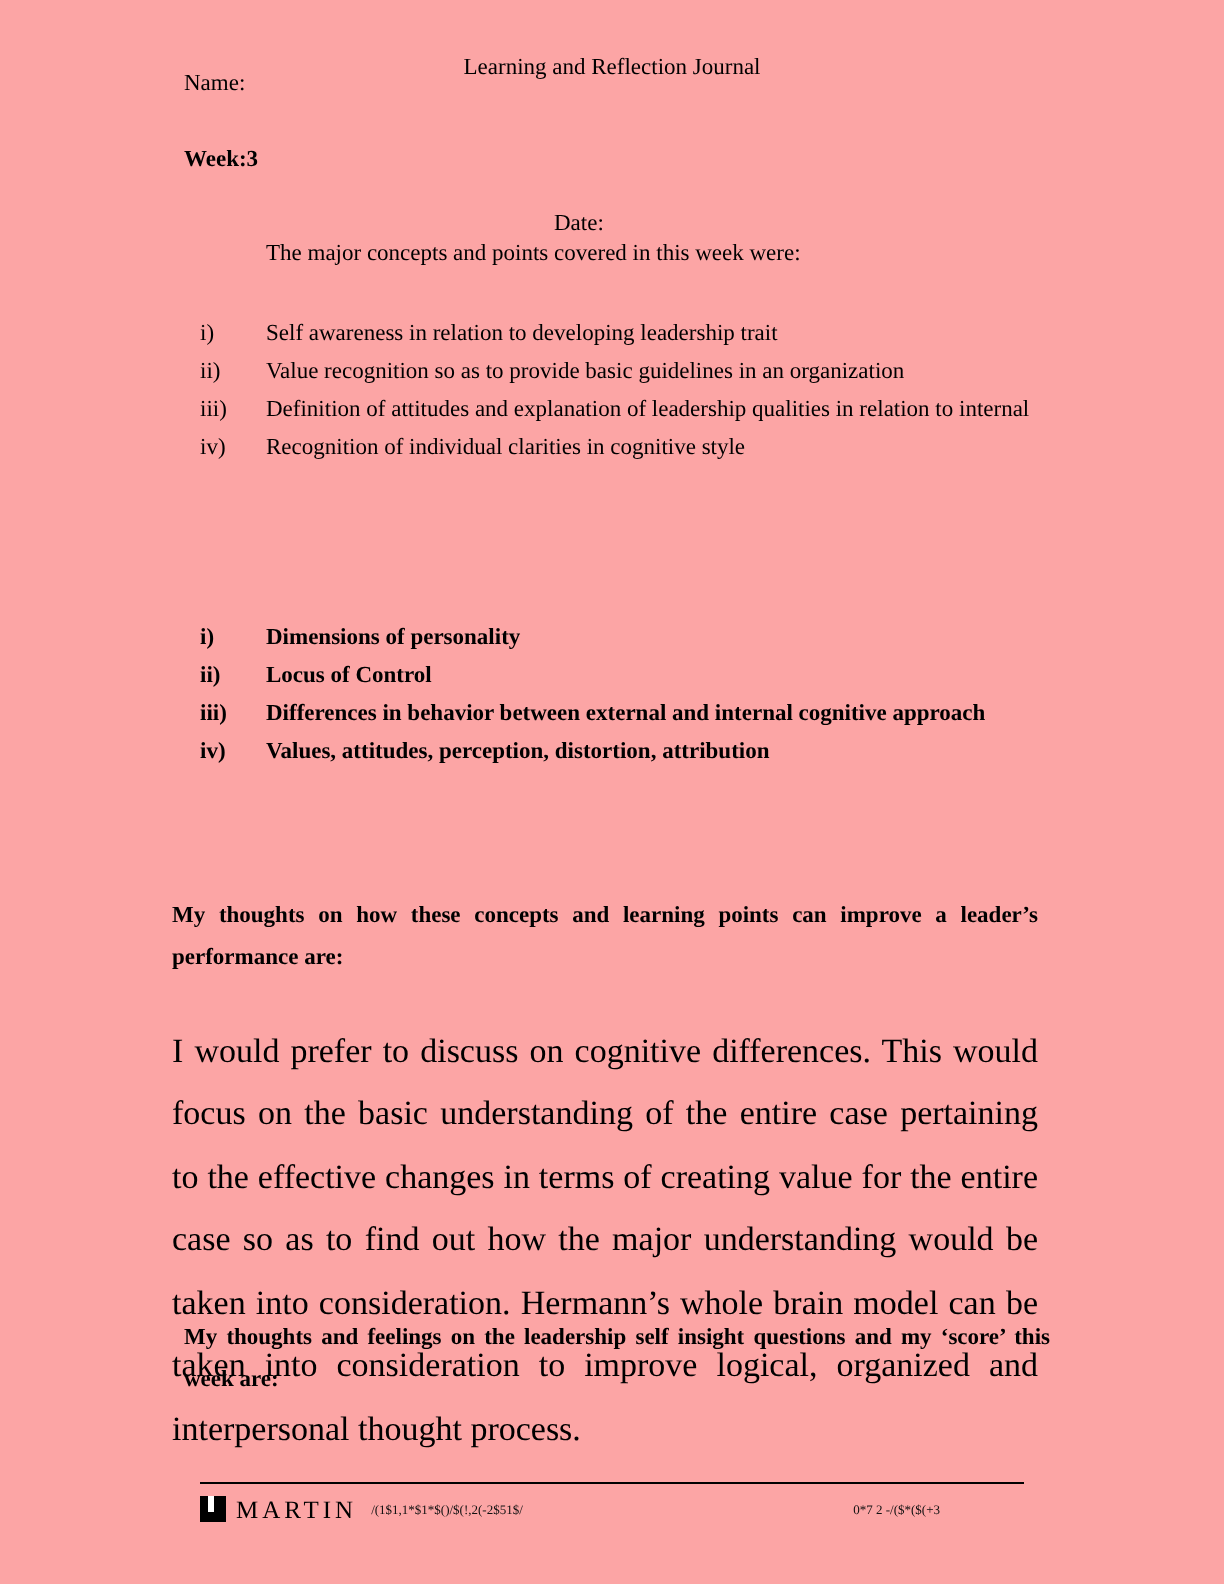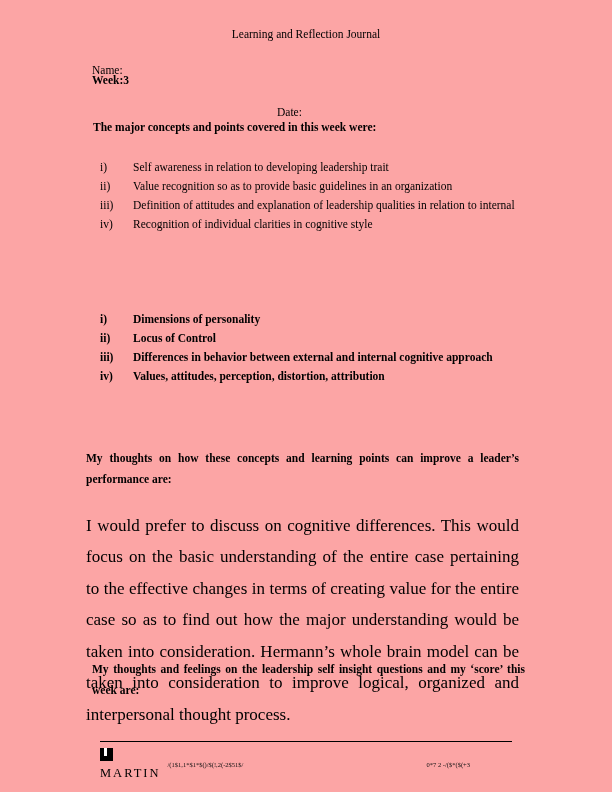--- a/index.html
+++ b/index.html
@@ -22,29 +22,30 @@
     left: 0;
     width: 612px;
     text-align: center;
     font-size: 11.5px;
     font-family: "Liberation Serif", serif;
   }
   .field-row {
     position: absolute;
     font-size: 11.5px;
   }
-  .name-row { top: 64px; left: 92px; }
+  .name-row { top: 36px; left: 92px; }
   .week-row { top: 74px; left: 92px; font-weight: bold; }
   .date-row { top: 74px; left: 277px; margin-top: 32px; }
 
   .section-head {
     position: absolute;
-    font-weight: bold;
+    font-weight: normal;
     font-size: 11.5px;
     line-height: 1.75;
+    margin-left: 40px;
   }
   .sec1 { top: 117px; left: 93px; }
   .sec2 { top: 291px; left: 86px; }
 
   .list {
     position: absolute;
     font-size: 11.5px;
   }
   .list .item {
     display: flex;
@@ -99,21 +100,20 @@
     width: 412px;
     border-top: 1px solid #000000;
     padding-top: 6px;
     display: flex;
     align-items: center;
   }
   .footer-logo {
     display: flex;
     align-items: flex-start;
     gap: 5px;
-    flex-direction: column;
   }
   .logo-mark {
     width: 13px;
     height: 13px;
     background: #000000;
     position: relative;
   }
   .logo-mark::after {
     content: "";
     position: absolute;

